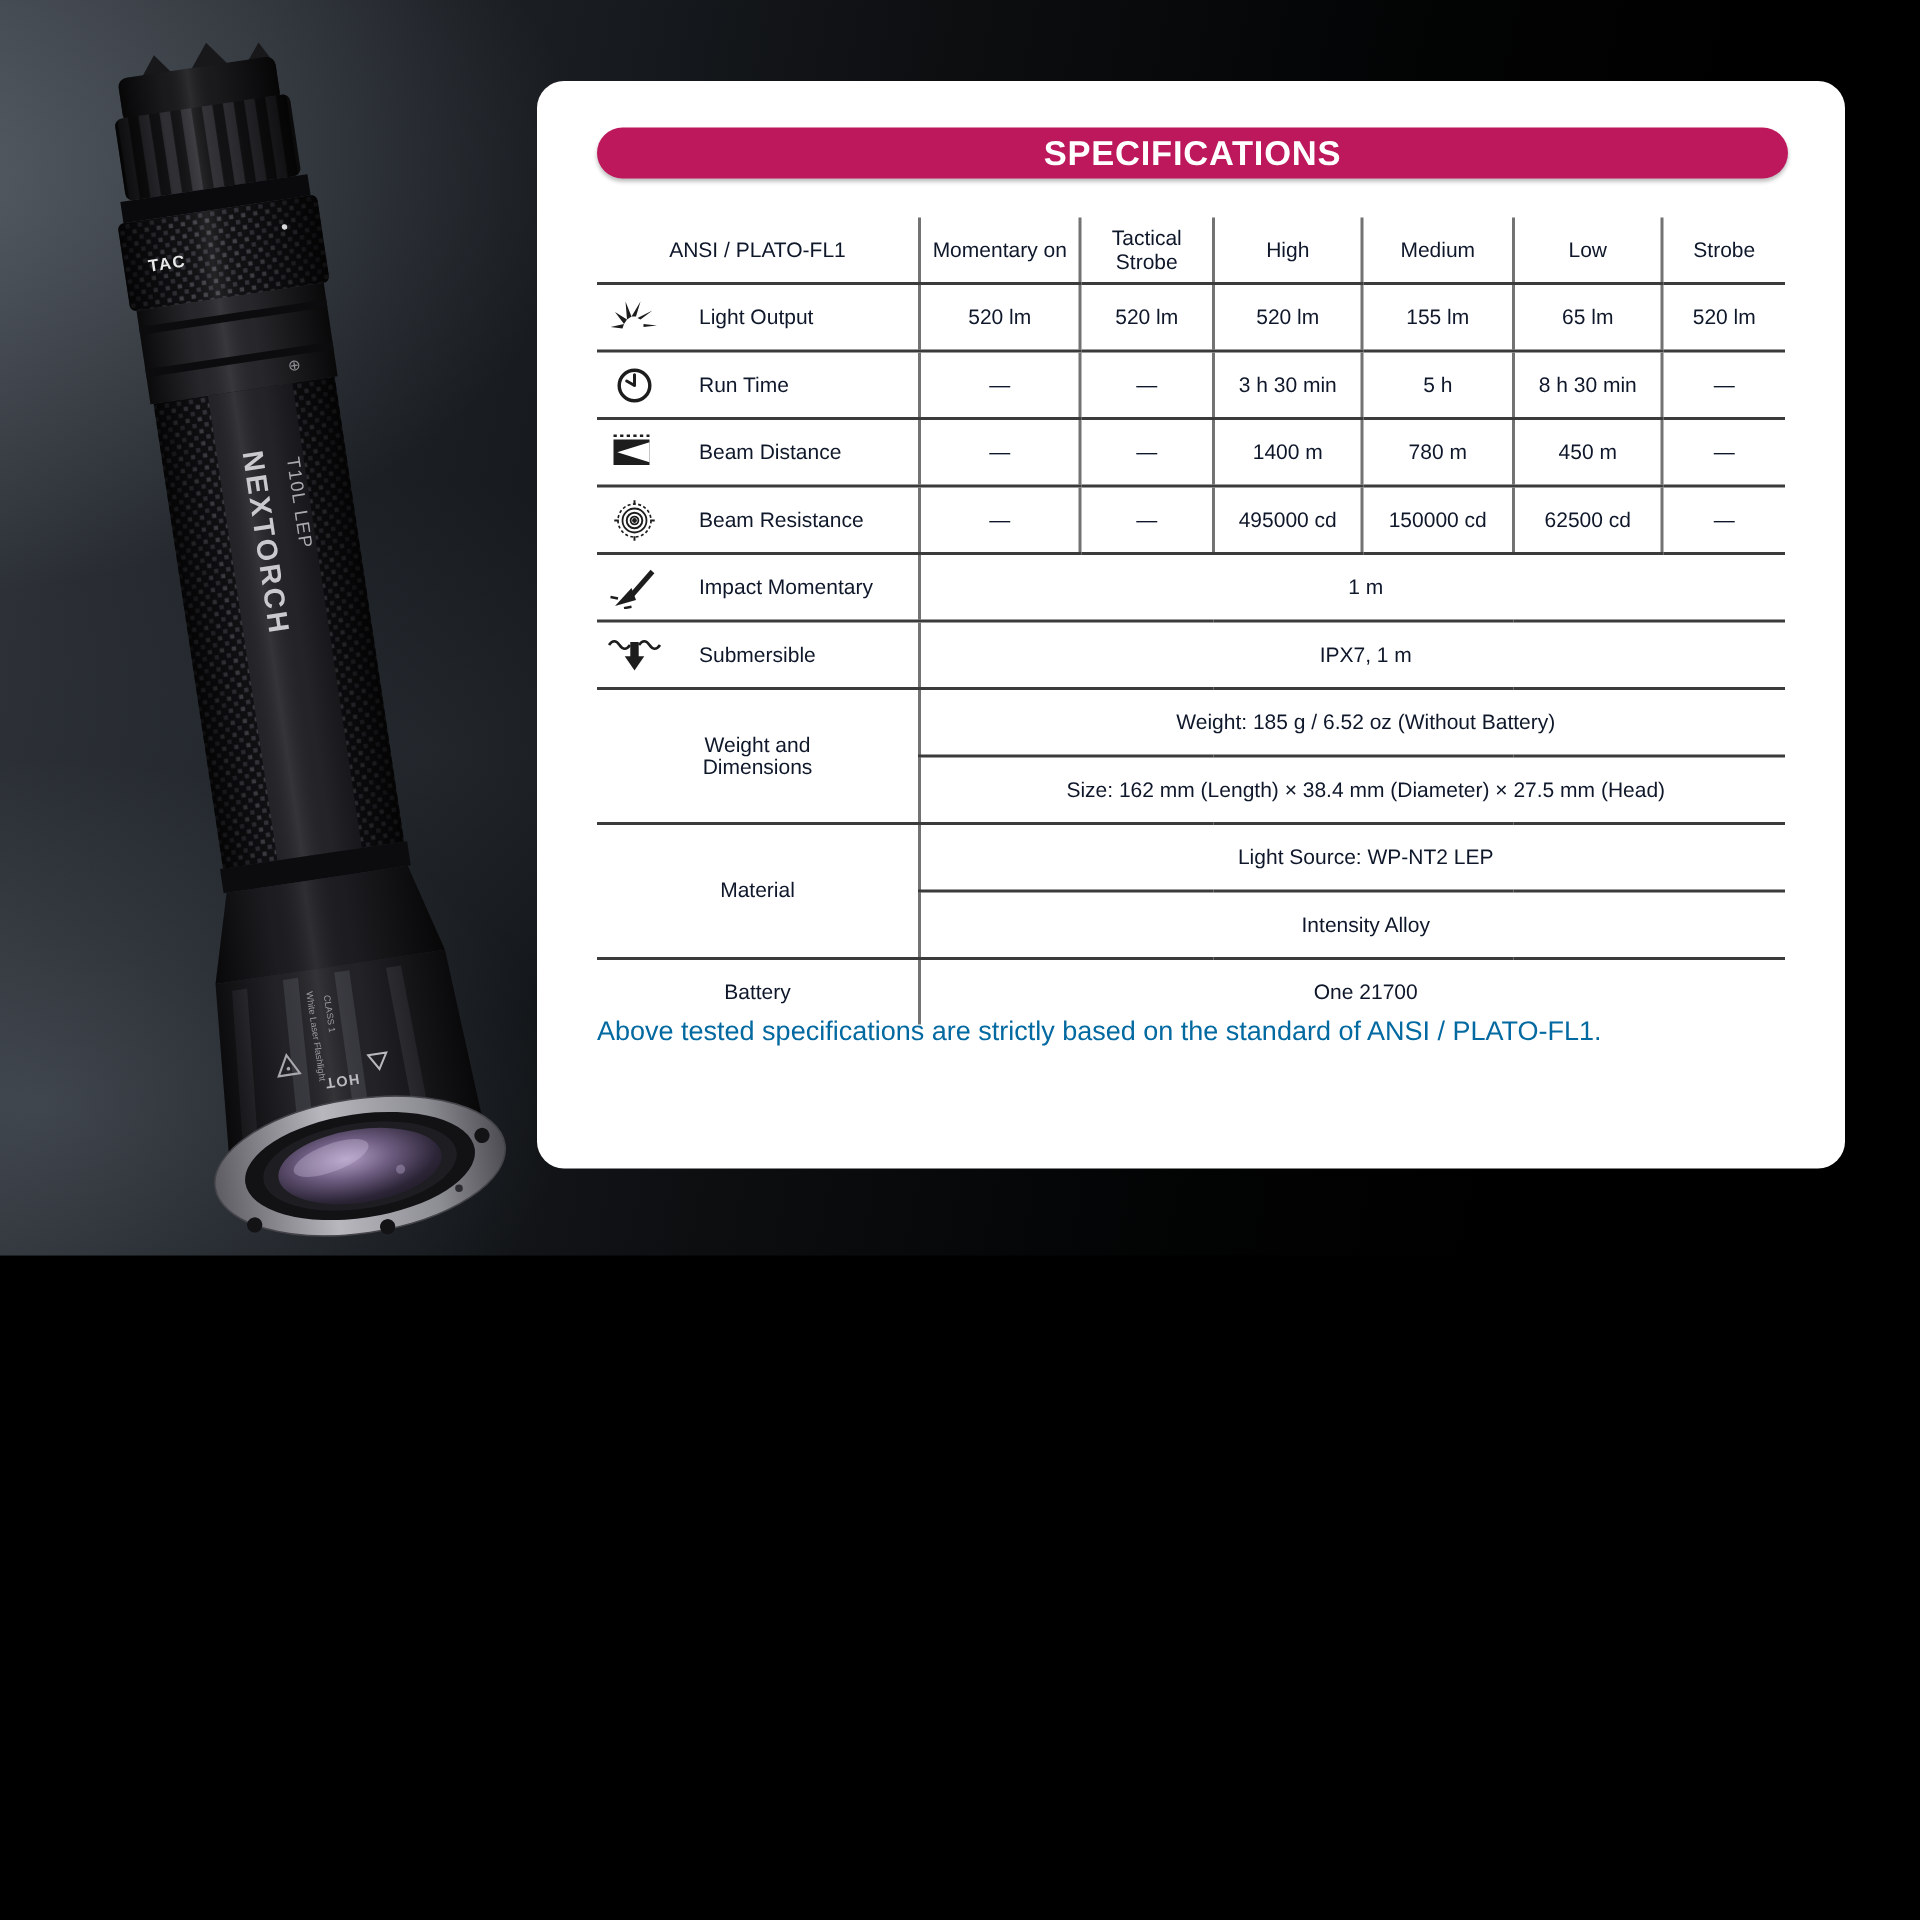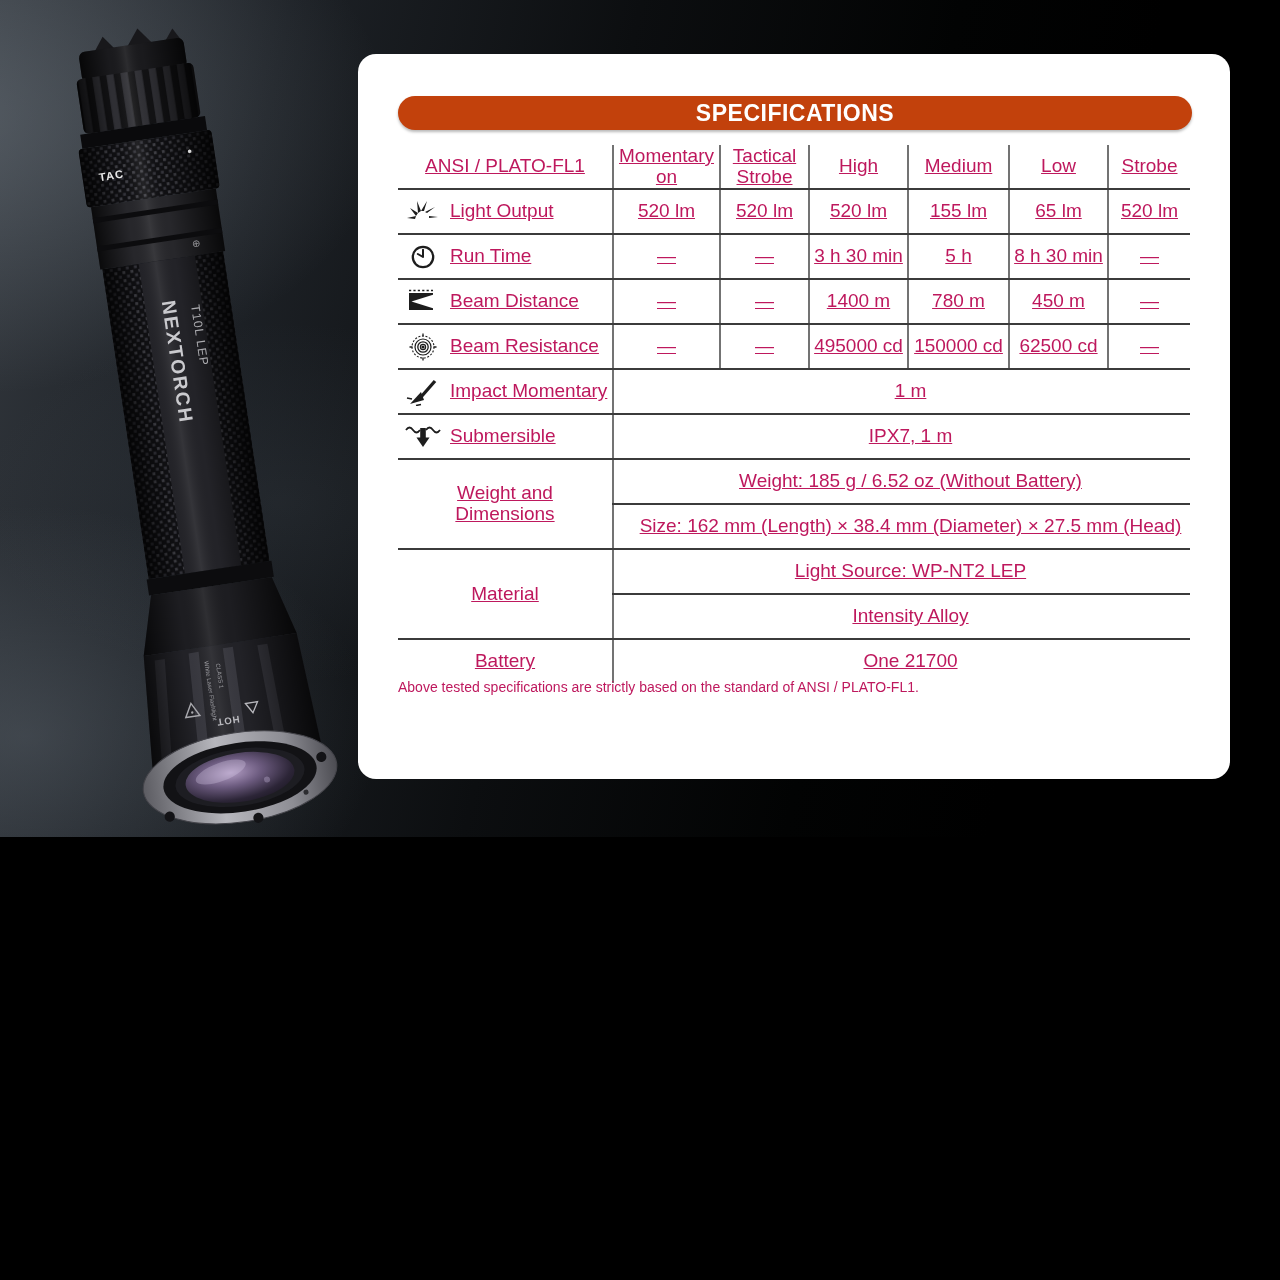--- a/index.html
+++ b/index.html
@@ -12,40 +12,40 @@
       radial-gradient(760px 480px at -4% 14%, rgba(135,145,155,.40), rgba(0,0,0,0) 58%),
       radial-gradient(640px 420px at 2% 88%, rgba(115,125,135,.34), rgba(0,0,0,0) 55%),
       radial-gradient(500px 300px at 22% 60%, rgba(80,90,100,.18), rgba(0,0,0,0) 60%),
       linear-gradient(102deg,#33383e 0%,#1d2126 20%,#0c0e10 44%,#020303 66%,#000 80%);
   }
   .flashlight{position:absolute;left:12px;top:2px;width:352px;height:826px;}
 
   
   .panel{position:absolute;left:358px;top:54px;width:872px;height:725px;
          background:#ffffff;border-radius:18px;}
-  .banner{position:absolute;left:40px;top:42px;width:794px;height:34px;background:#c2410c;
+  .banner{position:absolute;left:40px;top:31px;width:794px;height:34px;background:#be185d;
           border-radius:17px;display:flex;align-items:center;justify-content:center;
           color:#fff;font-weight:bold;font-size:23px;letter-spacing:.5px;
           box-shadow:0 2px 3px rgba(0,0,0,.28);}
 
   
   .spec-table{position:absolute;left:40px;top:91px;width:792px;border-collapse:collapse;
-              table-layout:fixed;font-size:19px;color:#be185d;text-decoration:underline;}
+              table-layout:fixed;font-size:14px;color:#0f172a;}
   .spec-table td{padding:0;height:43px;text-align:center;vertical-align:middle;line-height:1.08;}
   .bl{border-left:2px solid #737373;}
   .bb{border-bottom:2px solid #3b3b3b;}
-  .lblflex{display:flex;align-items:center;gap:8px;padding-left:6px;text-align:left;}
+  .lblflex{display:flex;align-items:center;gap:24px;padding-left:6px;text-align:left;}
   .iconbox{width:38px;min-width:38px;display:flex;justify-content:center;align-items:center;}
   .lcell{text-align:right;padding-left:17px !important;}
   .center2{white-space:pre-line;}
   .hdr{line-height:1.05;}
 
   
-  .footnote{position:absolute;left:40px;top:622px;width:800px;font-size:14px;
-            line-height:23.5px;color:#be185d;}
+  .footnote{position:absolute;left:40px;top:622px;width:800px;font-size:18px;
+            line-height:23.5px;color:#0369a1;}
   .footnote p{margin:0;}
 </style>
 </head>
 <body>
 
 <div class="scene">
   <svg class="flashlight" viewBox="0 0 340 812" xmlns="http://www.w3.org/2000/svg">
     <defs>
       <pattern id="knurl" width="8" height="8" patternUnits="userSpaceOnUse">
         <rect width="8" height="8" fill="#101013"></rect>

